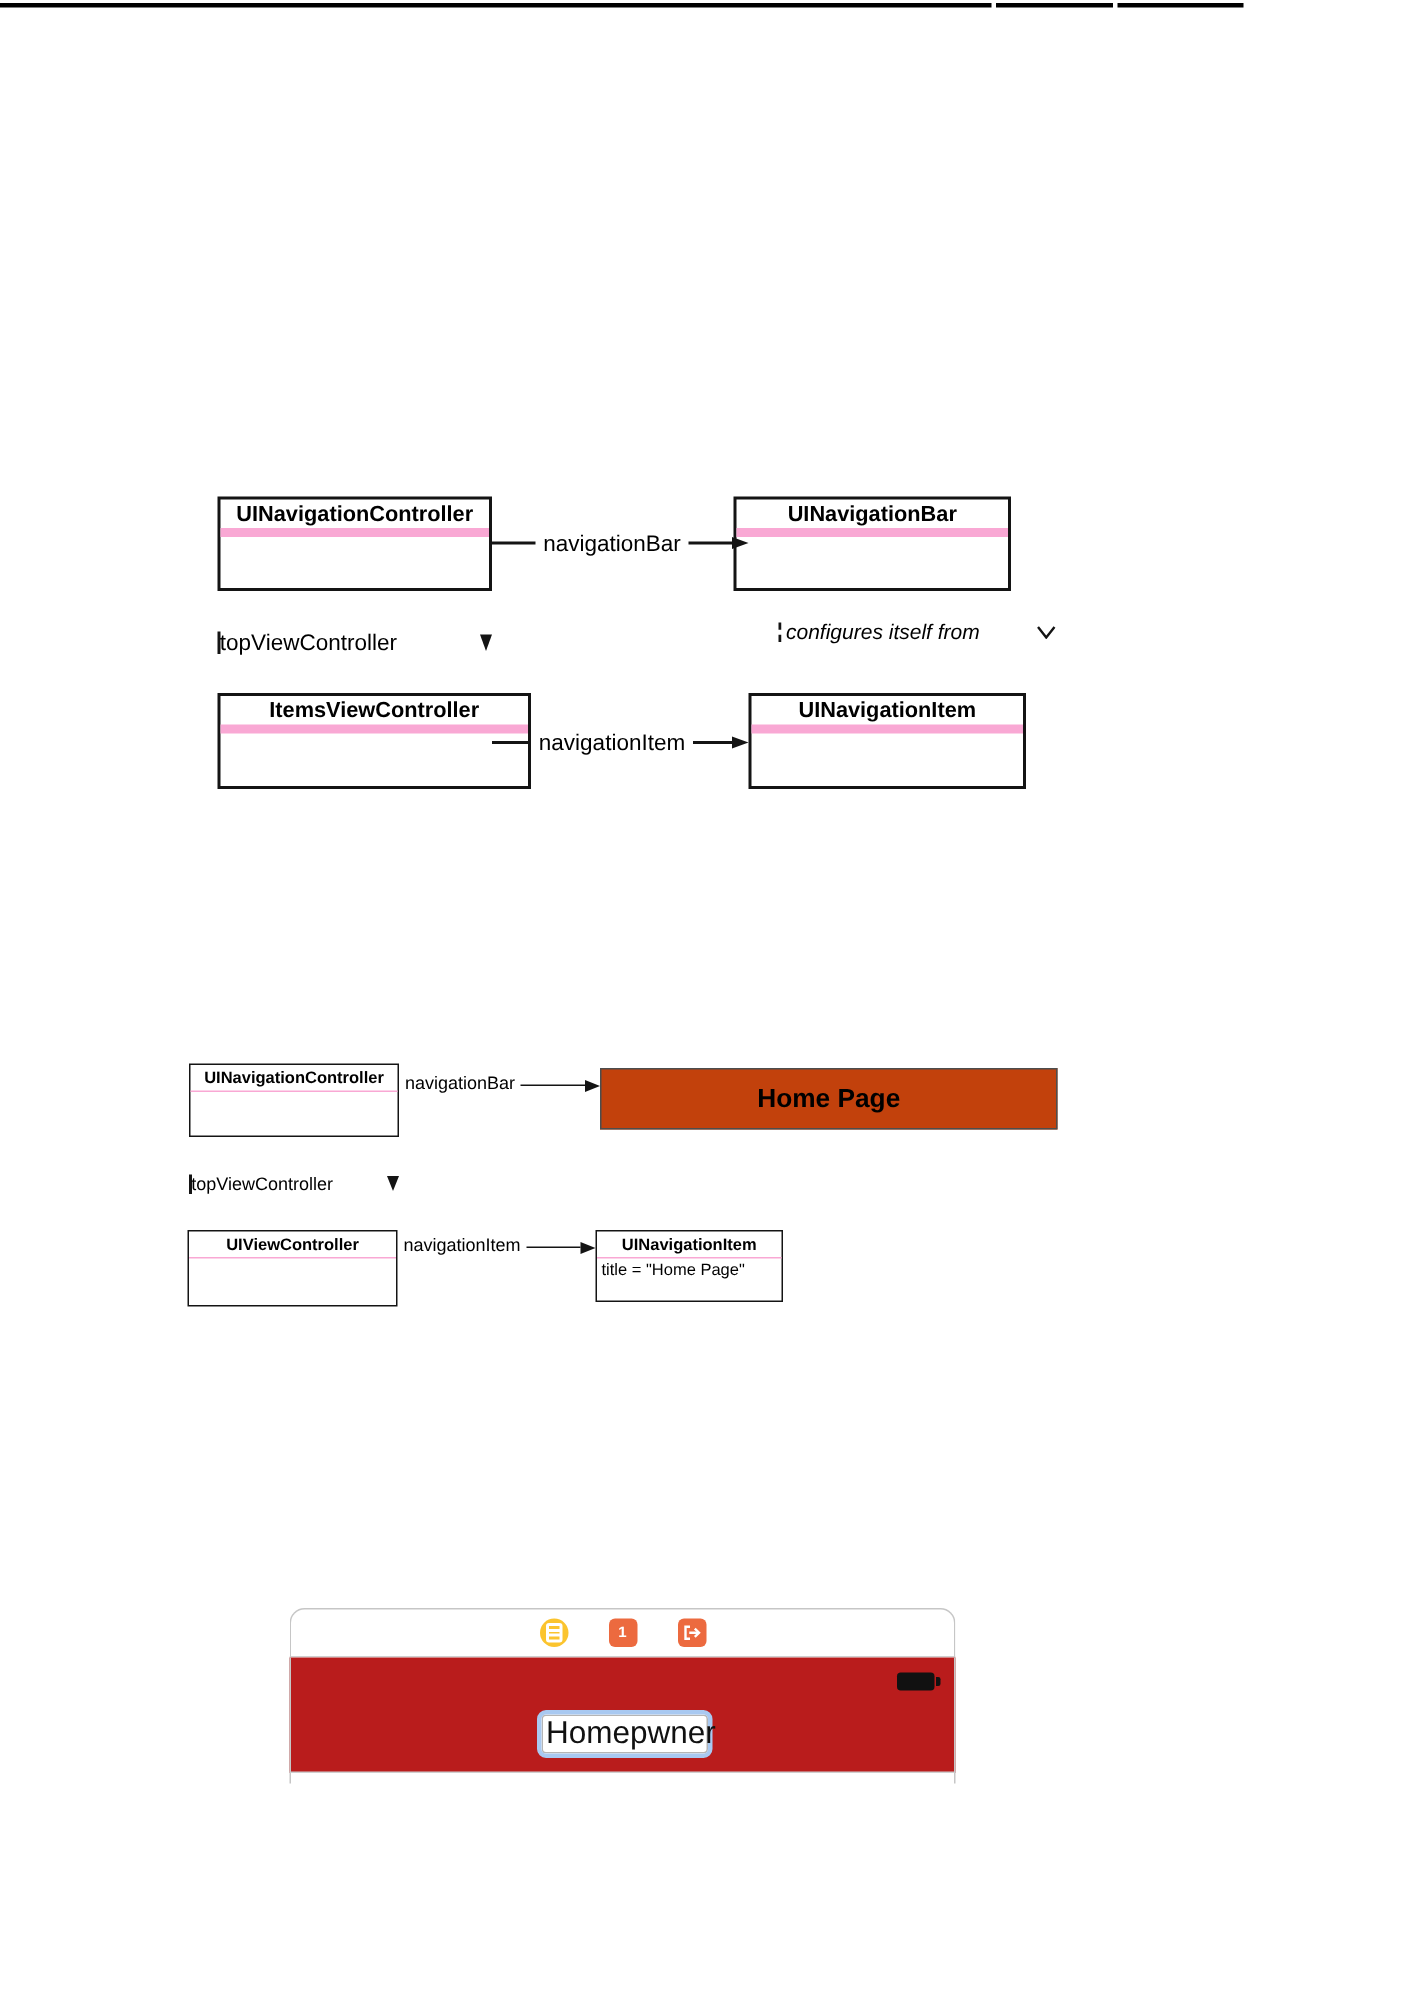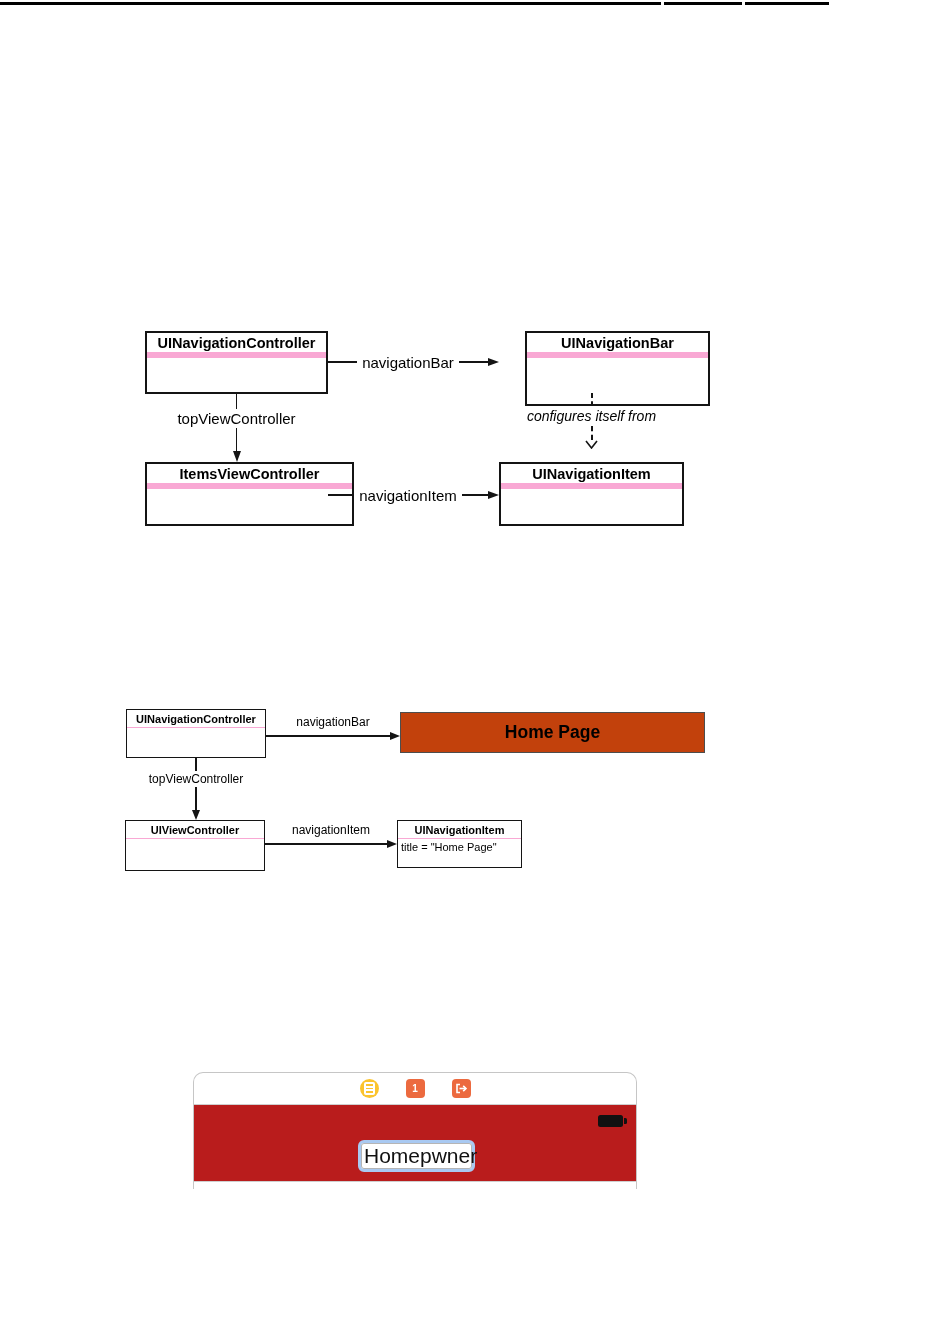--- a/index.html
+++ b/index.html
@@ -12,21 +12,21 @@
   
   .umlbox{position:absolute;background:#fff;border:2px solid #141414;box-sizing:border-box;}
   .umlbox .hd{border-bottom:6px solid #f9a8d4;font-weight:bold;text-align:center;
               display:flex;align-items:center;justify-content:center;white-space:nowrap;}
   .d1 .hd{height:19px;font-size:14.5px;}
   .d2box{border-width:1.5px;}
   .d2box .hd{border-bottom-width:1.5px;height:17px;font-size:11px;}
   .d2box .bd{font-size:11px;padding:2px 3px;white-space:nowrap;}
 
   .hconn{position:absolute;display:flex;align-items:center;}
-  .vconn{position:absolute;display:flex;flex-direction:column;align-items:center;}
+  .vconn{position:absolute;display:flex;flex-direction:row;align-items:center;}
   .ln{height:1.5px;background:#141414;flex:1;}
   .vln{width:1.5px;background:#141414;}
   .vln-dash{width:0;border-left:2px dashed #141414;}
   .arr-r{width:0;height:0;border-top:4.5px solid transparent;border-bottom:4.5px solid transparent;border-left:11px solid #141414;}
   .arr-r.sm{border-top-width:4px;border-bottom-width:4px;border-left-width:10px;}
   .arr-d{width:0;height:0;border-left:4.5px solid transparent;border-right:4.5px solid transparent;border-top:11px solid #141414;}
   .arr-d.sm{border-left-width:4px;border-right-width:4px;border-top-width:10px;}
   .lbl1{font-size:15px;white-space:nowrap;margin:0 5px;}
   .lbl2{font-size:12px;white-space:nowrap;margin:0 4px;}
   .lbl-it{font-size:14px;font-style:italic;background:#fff;padding:1px 3px;white-space:nowrap;}
@@ -68,39 +68,39 @@
   <div class="rule" style="left:0;width:661px;"></div>
   <div class="rule" style="left:664px;width:78px;"></div>
   <div class="rule" style="left:745px;width:84px;"></div>
 
   <div>
 
     <div class="umlbox d1" style="left:145px;top:331px;width:183px;height:63px;">
       <div class="hd">UINavigationController</div>
     </div>
 
-    <div class="umlbox d1" style="left:525px;top:331px;width:185px;height:75px;">
+    <div class="umlbox d1" style="left:489px;top:331px;width:185px;height:63px;">
       <div class="hd">UINavigationBar</div>
     </div>
 
     <div class="hconn" style="left:328px;top:350px;width:171px;height:24px;">
       <div class="ln"></div>
       <div class="lbl1">navigationBar</div>
       <div class="ln"></div>
       <div class="arr-r"></div>
     </div>
 
     <div class="vconn" style="left:145px;top:394px;width:183px;height:68px;">
       <div class="vln" style="height:15px;"></div>
       <div class="lbl1 stackv">topViewController</div>
       <div class="vln" style="flex:1;"></div>
       <div class="arr-d"></div>
     </div>
 
-    <div class="vconn" style="left:499px;top:393px;width:185px;height:56px;">
+    <div class="vconn" style="left:519px;top:393px;width:185px;height:56px;">
       <div class="vln-dash" style="height:13px;"></div>
       <div class="lbl-it stackv">configures itself from</div>
       <div class="vln-dash" style="flex:1;"></div>
       <svg width="13" height="9">
         <path d="M1,1 L6.5,8 L12,1" fill="none" stroke="#141414" stroke-width="1.6"></path>
       </svg>
     </div>
 
     <div class="umlbox d1" style="left:145px;top:462px;width:209px;height:64px;">
       <div class="hd">ItemsViewController</div>

